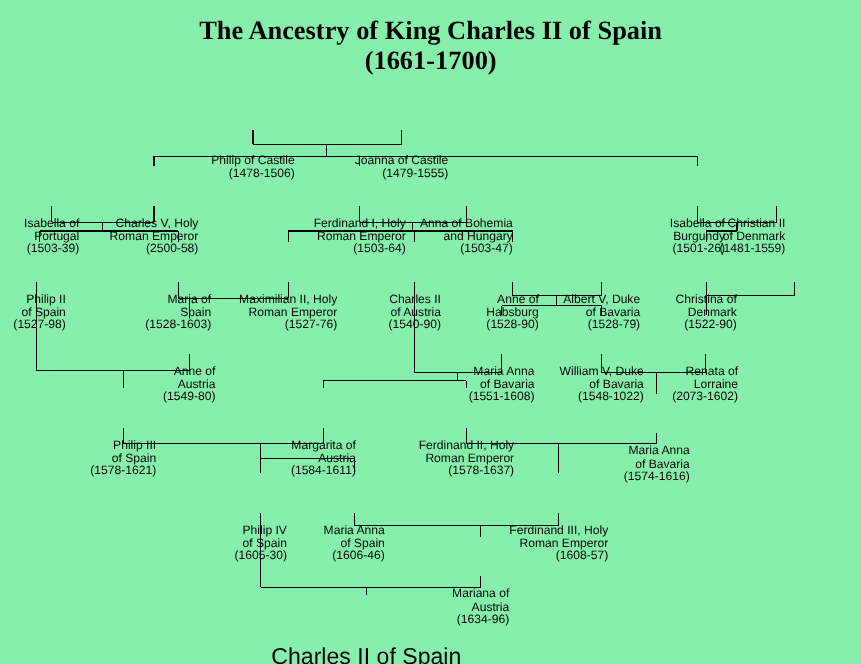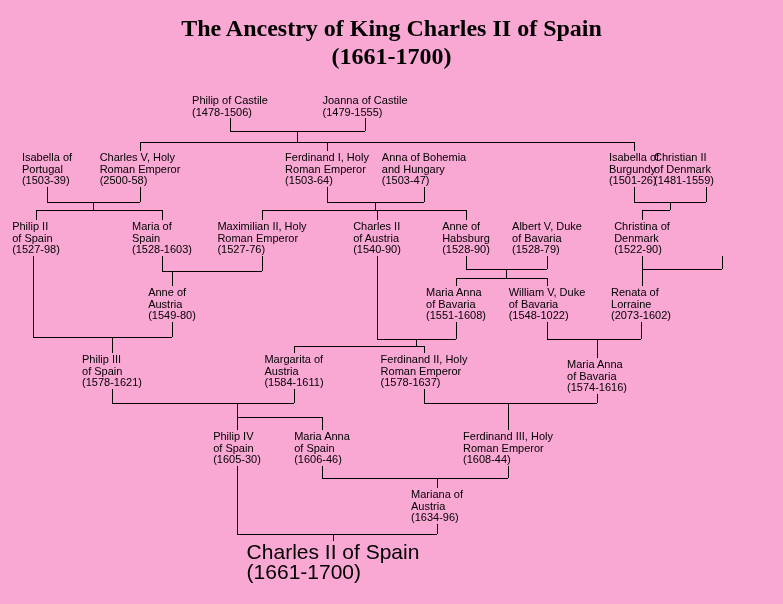--- a/index.html
+++ b/index.html
@@ -4,21 +4,21 @@
 <style>
   html, body {
     margin: 0;
     padding: 0;
     background: #ffffff;
   }
   .stage {
     position: relative;
     width: 783px;
     height: 604px;
-    background: #f9a8d4;
+    background: #86efac;
     overflow: hidden;
     font-family: "Liberation Sans", "DejaVu Sans", sans-serif;
     color: #000000;
   }
   .title {
     position: absolute;
     top: 14px;
     left: 0;
     width: 100%;
     text-align: center;
@@ -37,24 +37,25 @@
   }
   .connectors line {
     stroke: #000000;
     stroke-width: 1;
     shape-rendering: crispEdges;
   }
   .node {
     position: absolute;
     transform: translateX(-50%);
     white-space: pre-line;
-    text-align: left;
+    text-align: right;
     font-size: 11px;
     line-height: 11.5px;
     color: #000000;
+    margin-top: 46px;
   }
   .node.subject {
     font-size: 21px;
     line-height: 20px;
   }
 </style>
 </head>
 <body>
 
 <div class="stage">
@@ -244,21 +245,21 @@
 (1574-1616)</div>
 
   <div class="node" style="left:237px;top:431px">Philip IV
 of Spain
 (1605-30)</div>
   <div class="node" style="left:322px;top:431px">Maria Anna
 of Spain
 (1606-46)</div>
   <div class="node" style="left:508px;top:431px">Ferdinand III, Holy
 Roman Emperor
-(1608-44)</div>
+(1608-57)</div>
 
   <div class="node" style="left:437px;top:489px">Mariana of
 Austria
 (1634-96)</div>
 
   <div class="node subject" style="left:333px;top:542px">Charles II of Spain
 (1661-1700)</div>
 
 </div>
 

